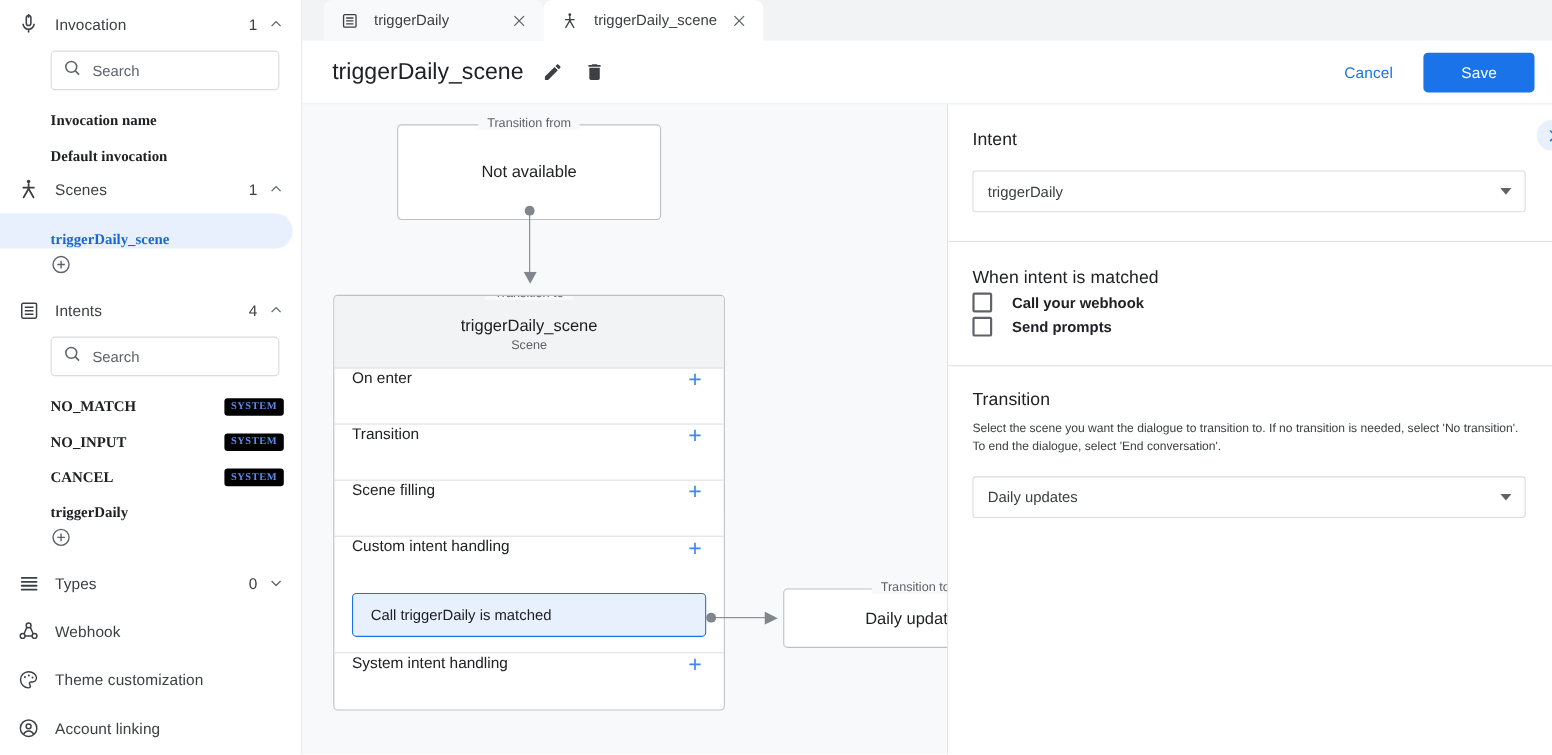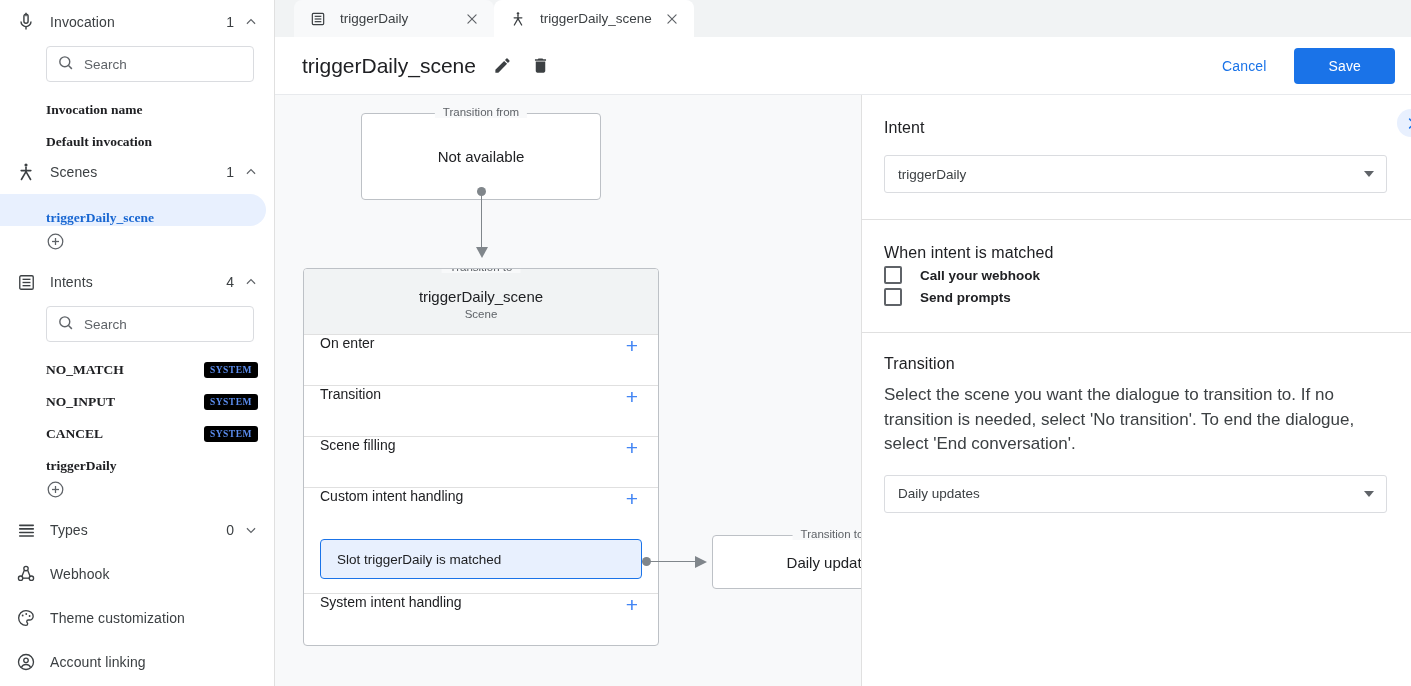--- a/index.html
+++ b/index.html
@@ -202,21 +202,21 @@
 
   
   .rightpanel {
     width: 549px; flex: 0 0 549px; background: #fff;
     overflow: hidden; position: relative;
   }
   .panel-sec { padding: 24px 24px 26px 22px; border-bottom: 1px solid #e0e0e0; }
   .panel-sec:last-child { border-bottom: none; }
   .panel-h { font-size: 16px; color: #202124; letter-spacing: .1px; }
   .panel-desc {
-    font-size: 17px; color: #3c4043; line-height: 1.45;
+    font-size: 11px; color: #3c4043; line-height: 1.45;
     margin-top: 10px; max-width: 505px;
   }
   .select-box {
     margin-top: 18px; height: 38px; border: 1px solid #dadce0; border-radius: 3px;
     display: flex; align-items: center; padding: 0 12px 0 13px;
     font-size: 13.5px; color: #3c4043; cursor: pointer; background: #fff;
   }
   .select-box .sel-val { flex: 1 1 auto; }
   .caret-down {
     width: 0; height: 0; border-left: 5px solid transparent;
@@ -522,21 +522,21 @@
             <span class="sr-label">Scene filling</span>
             <span class="plus-blue">+</span>
           </div>
 
           <div class="scene-group">
             <div class="scene-row">
               <span class="sr-label">Custom intent handling</span>
               <span class="plus-blue">+</span>
             </div>
             <div class="handler-chip">
-              <span>Slot triggerDaily is matched</span>
+              <span>Call triggerDaily is matched</span>
             </div>
           </div>
 
           <div class="scene-row">
             <span class="sr-label">System intent handling</span>
             <span class="plus-blue">+</span>
           </div>
         </div>
 
         <div class="dot" style="left:367px; top:462px;"></div>

